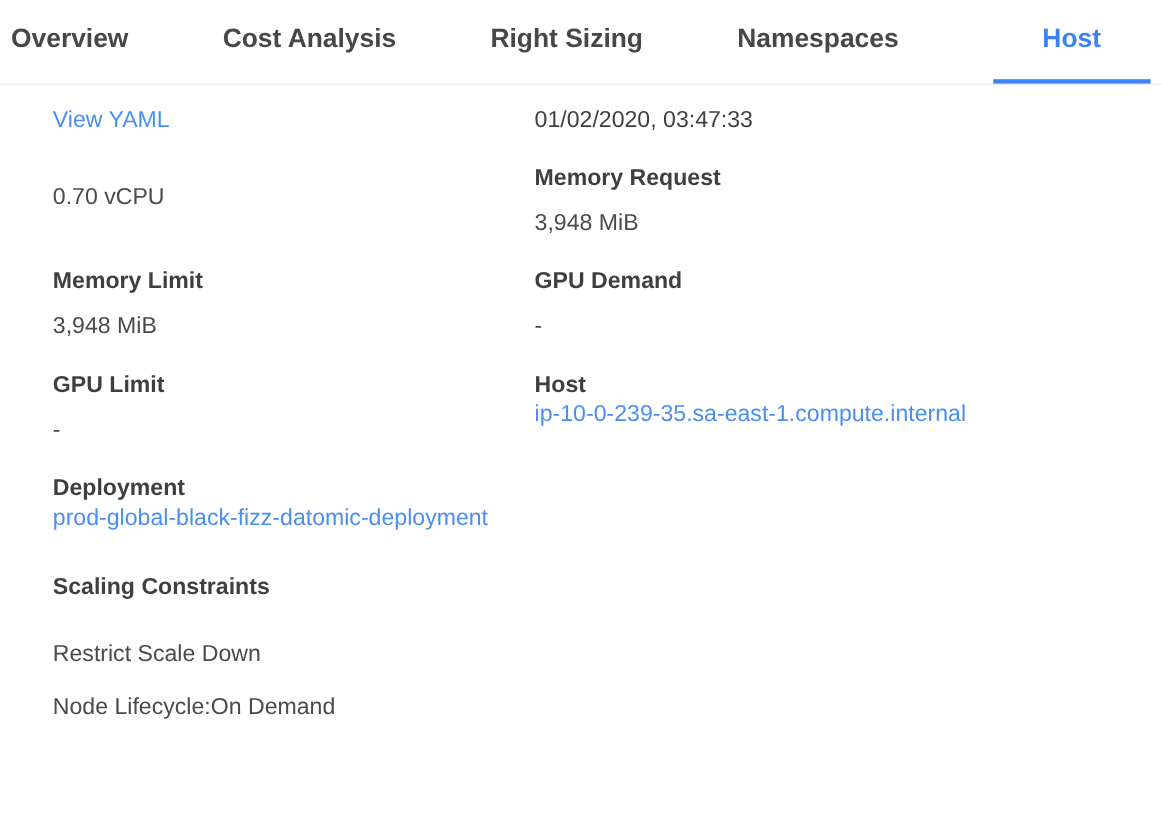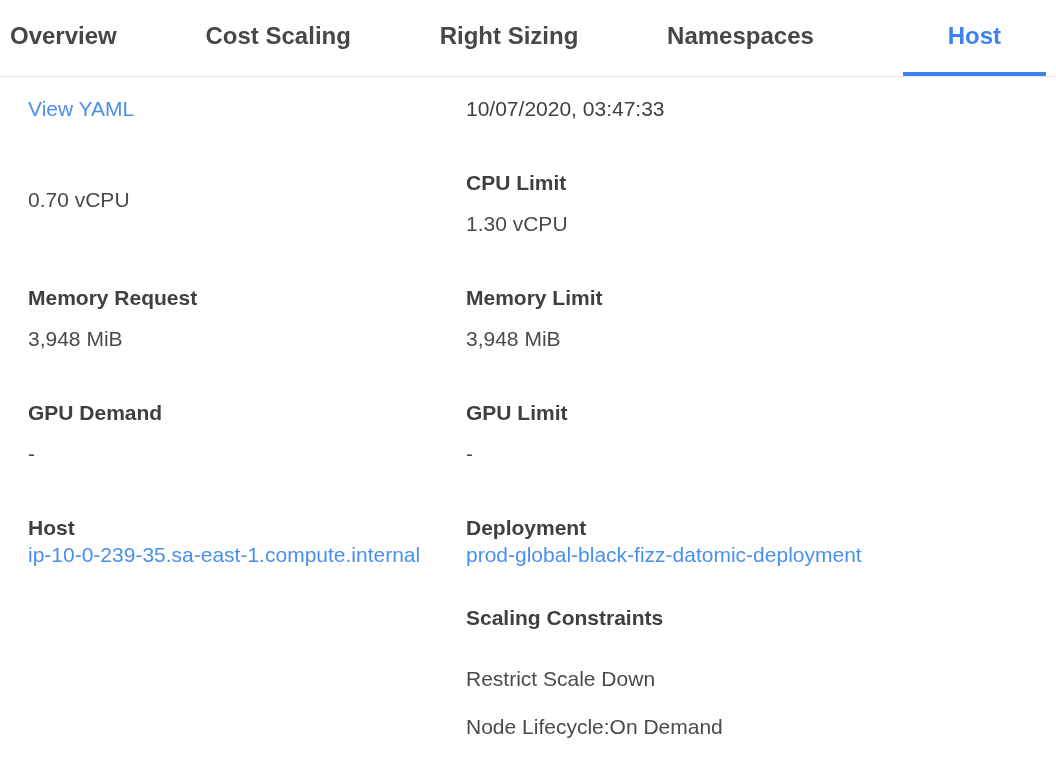--- a/index.html
+++ b/index.html
@@ -41,22 +41,23 @@
     color: var(--accent);
     border-bottom-color: var(--accent);
     padding: 0 45px;
   }
 
   
   .content { padding: 17px 0 0 28px; }
   .grid {
     display: grid;
     grid-template-columns: 438px auto;
-    row-gap: 47px;
+    row-gap: 26px;
     align-items: start;
+    margin-left: 20px;
   }
   .link {
     color: var(--link);
     font-size: 21px;
     line-height: 30px;
     text-decoration: none;
     cursor: pointer;
     display: inline-block;
   }
   .timestamp {
@@ -93,42 +94,38 @@
   .scaling-item.first { margin-top: 34px; }
   .scaling-item.second { margin-top: 18px; }
 </style>
 </head>
 <body>
 
 <div class="page">
 
   <div class="tabbar">
     <div class="tab">Overview</div>
-    <div class="tab">Cost Scaling</div>
+    <div class="tab">Cost Analysis</div>
     <div class="tab">Right Sizing</div>
     <div class="tab">Namespaces</div>
     <div class="tab active">Host</div>
   </div>
 
   <div class="content">
     <div class="grid">
 
       <div>
         <a class="link">View YAML</a>
       </div>
       <div>
-        <div class="timestamp">10/07/2020, 03:47:33</div>
+        <div class="timestamp">01/02/2020, 03:47:33</div>
       </div>
 
       <div>
         <div class="field-value">0.70 vCPU</div>
-      </div>
-      <div>
-        <div class="field-label">CPU Limit</div>
-        <div class="field-value">1.30 vCPU</div>
       </div>
 
       <div>
         <div class="field-label">Memory Request</div>
         <div class="field-value">3,948 MiB</div>
       </div>
       <div>
         <div class="field-label">Memory Limit</div>
         <div class="field-value">3,948 MiB</div>
       </div>

